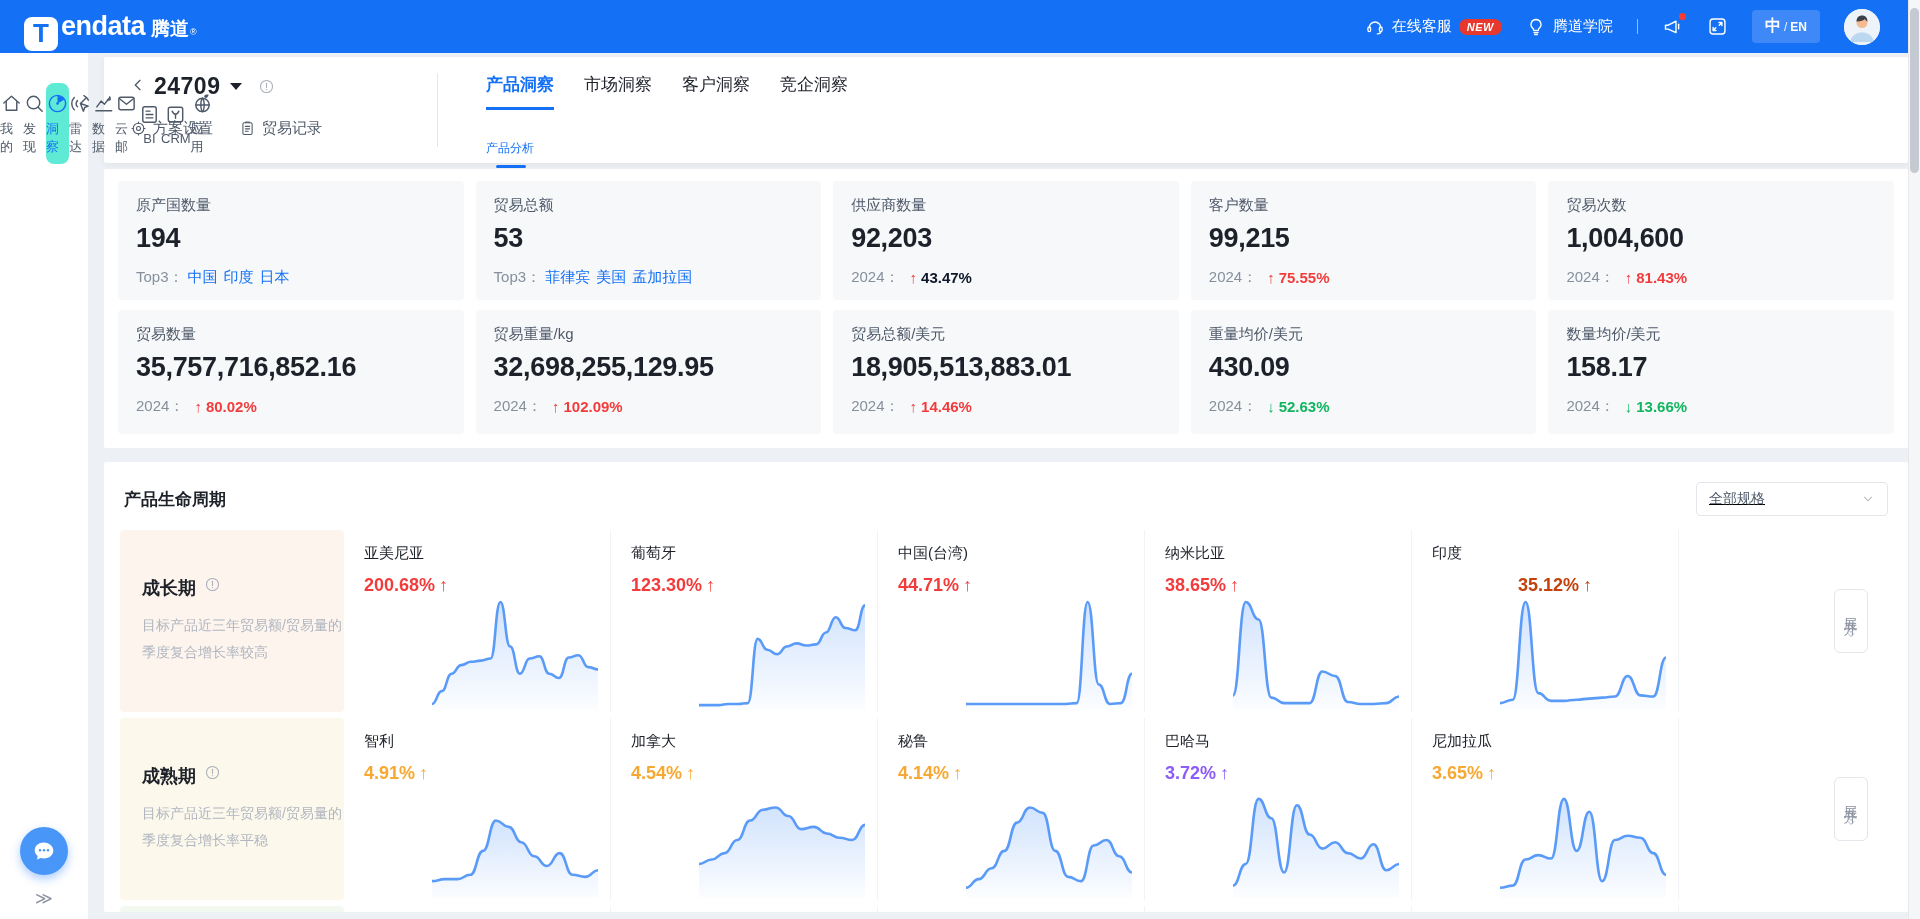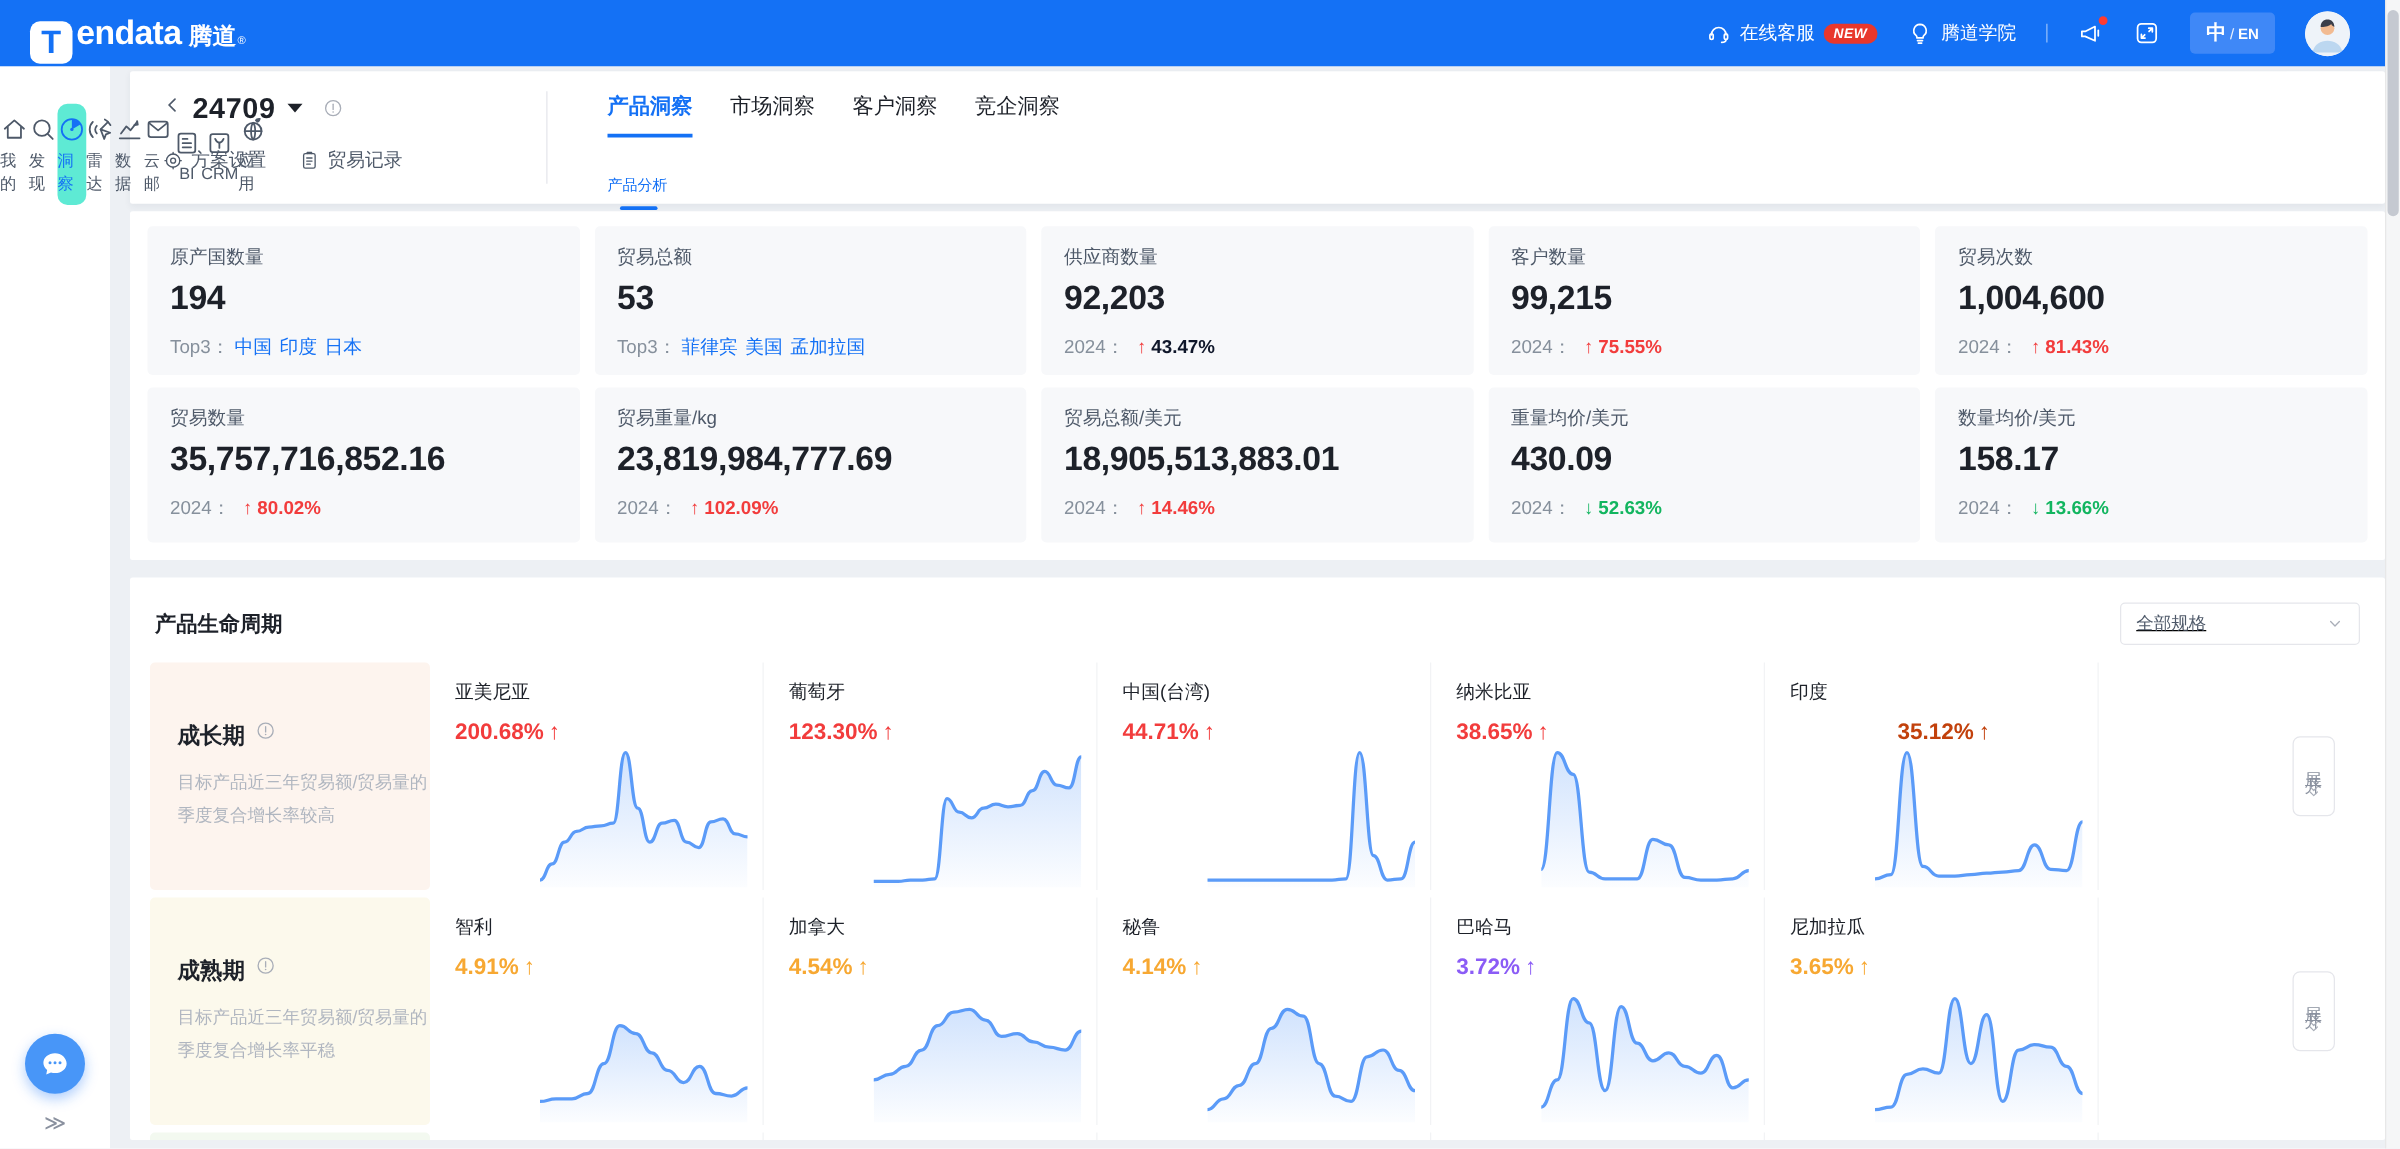--- a/index.html
+++ b/index.html
@@ -355,21 +355,21 @@
           <div class="card-label">贸易数量</div>
           <div class="card-value">35,757,716,852.16</div>
           <div class="card-meta">
               <span>2024：</span>
             <span class="arr" style="color: rgb(242, 60, 60);">↑</span>
             <span class="pct" style="color: rgb(242, 60, 60);">80.02%</span>
           </div>
         </div>
         <div class="card tall">
           <div class="card-label">贸易重量/kg</div>
-          <div class="card-value">23,819,984,777.69</div>
+          <div class="card-value">32,698,255,129.95</div>
           <div class="card-meta">
               <span>2024：</span>
             <span class="arr" style="color: rgb(242, 60, 60);">↑</span>
             <span class="pct" style="color: rgb(242, 60, 60);">102.09%</span>
           </div>
         </div>
         <div class="card tall">
           <div class="card-label">贸易总额/美元</div>
           <div class="card-value">18,905,513,883.01</div>
           <div class="card-meta">

